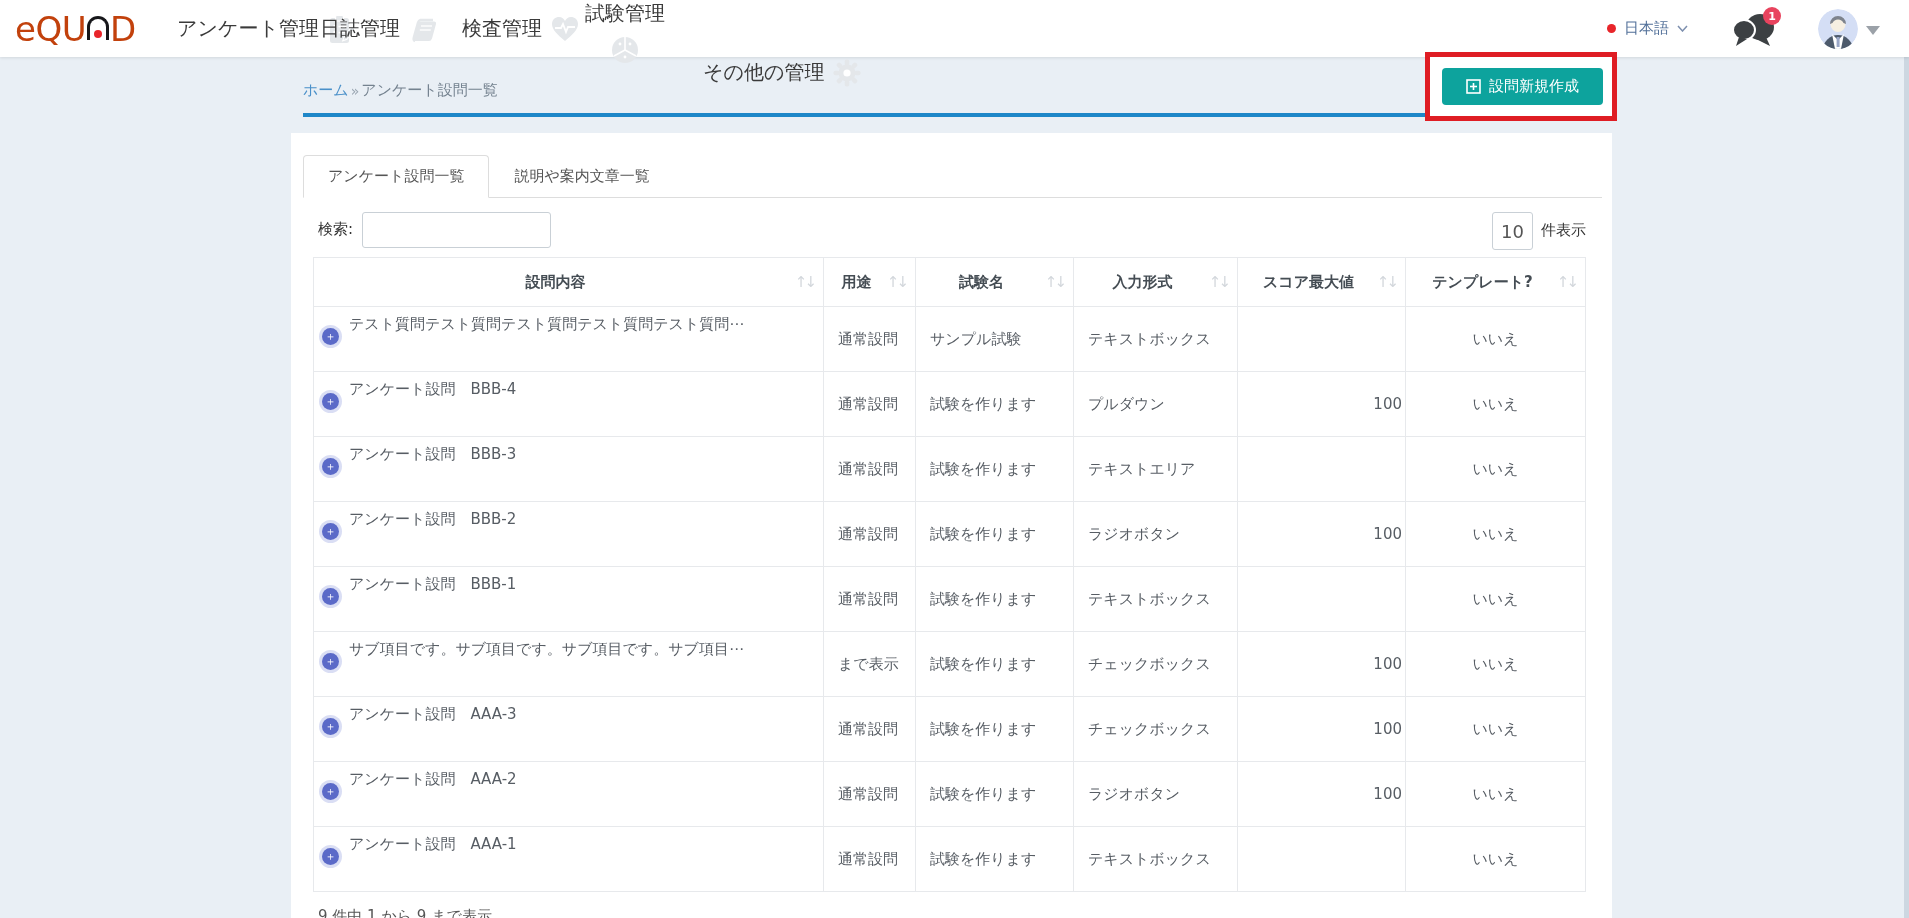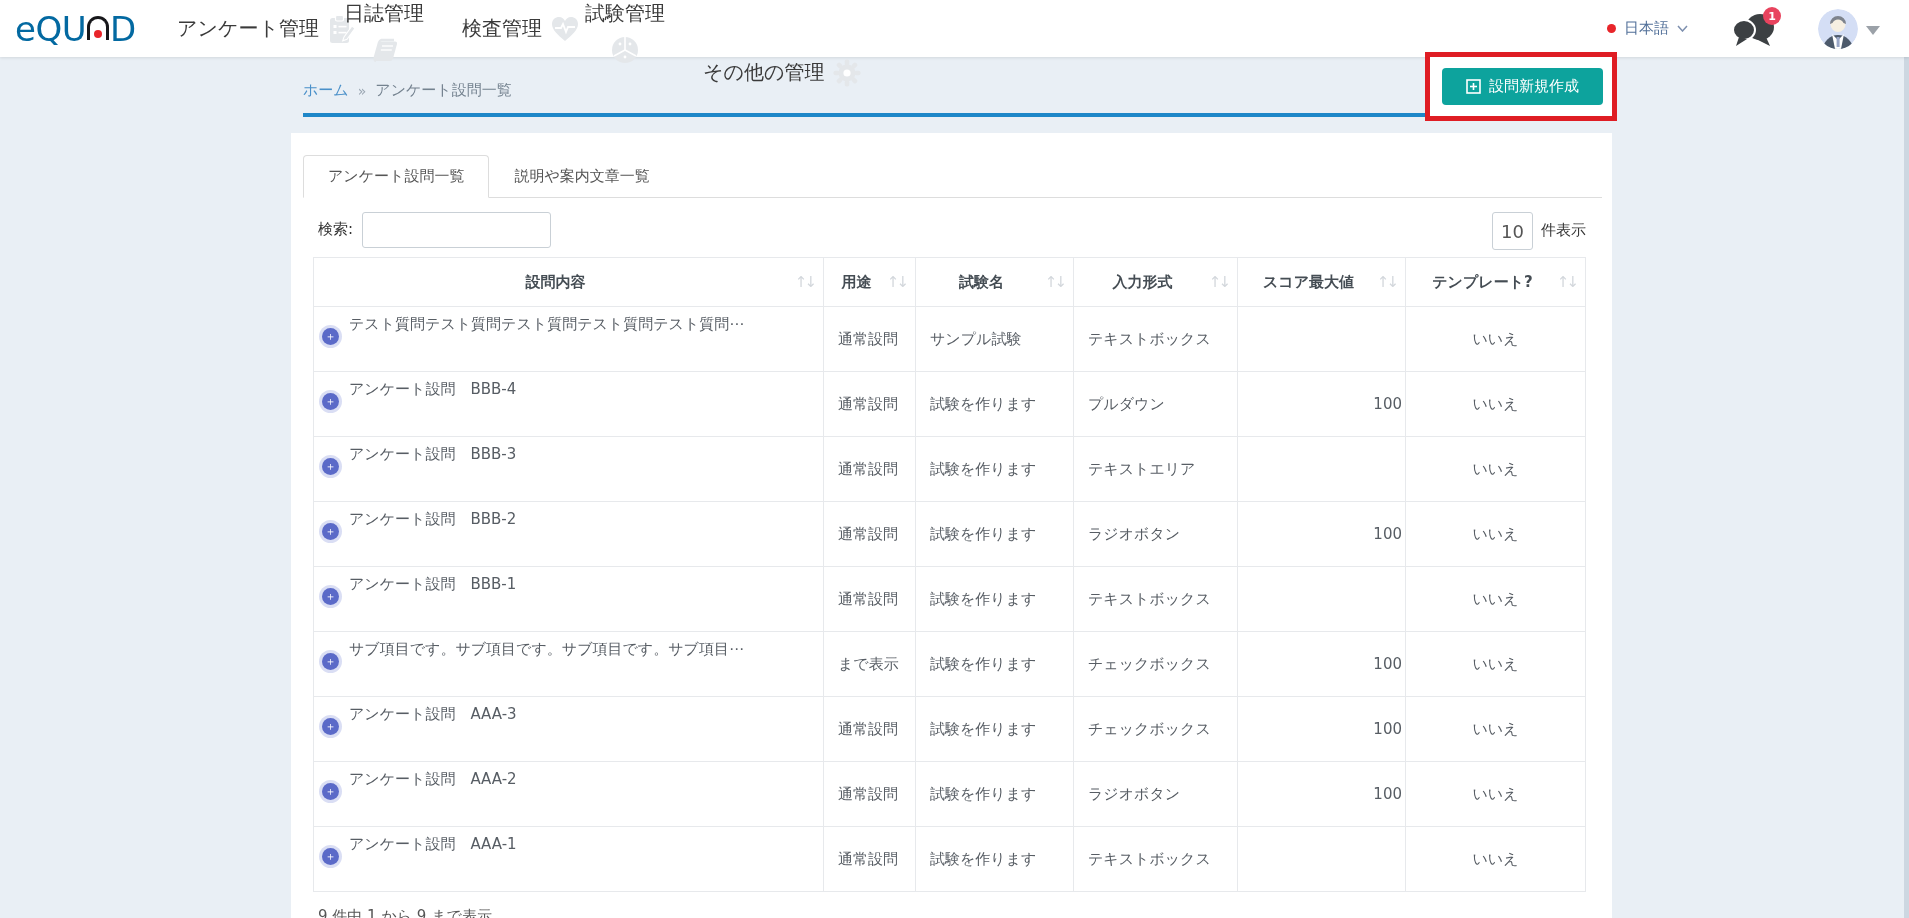--- a/index.html
+++ b/index.html
@@ -1,35 +1,35 @@
 <!DOCTYPE html>
 <html><head>
 <meta charset="utf-8">
 <style>
   * { margin:0; padding:0; box-sizing:border-box; }
   body { width:1909px; height:918px; overflow:hidden; font-family:"DejaVu Sans", sans-serif; background:#e9eff5; position:relative; }
 
   
   .navbar { position:absolute; left:0; top:0; width:1909px; height:57px; background:#fff; box-shadow:0 1px 3px rgba(0,0,0,0.10); z-index:5; }
-  .logo { position:absolute; left:15px; top:0; height:57px; display:flex; align-items:center; font-size:34px; color:#0369a1; letter-spacing:-0.5px; font-weight:400; }
+  .logo { position:absolute; left:15px; top:0; height:57px; display:flex; align-items:center; font-size:34px; color:#c2410c; letter-spacing:-0.5px; font-weight:400; }
   .logo .arch { position:relative; display:inline-block; width:22px; height:24px; border:3px solid #17171a; border-bottom:none; border-radius:11px 11px 0 0; margin:0 1px; align-self:center; transform:translateY(-1px); }
   .logo .arch .dot { position:absolute; left:50%; transform:translateX(-50%); bottom:2px; width:8px; height:8px; border-radius:50%; background:#e8252a; }
   .nav-item { position:absolute; top:0; height:57px; display:flex; align-items:center; gap:8px; cursor:pointer; }
   .nav-item .lbl { font-size:20px; color:#3a3a3a; }
   .nav-item .icn { width:30px; height:30px; display:flex; align-items:center; justify-content:center; }
   .lang { position:absolute; left:1607px; top:0; height:57px; display:flex; align-items:center; gap:8px; cursor:pointer; }
   .lang .rdot { width:9px; height:9px; border-radius:50%; background:#e8252a; }
   .lang .ltxt { font-size:15px; color:#527099; }
   .chat-wrap { position:absolute; left:1731px; top:11px; width:50px; height:40px; cursor:pointer; }
   .badge { position:absolute; left:32px; top:-4px; width:18px; height:18px; border-radius:50%; background:#e8435e; color:#fff; font-size:11px; font-weight:bold; display:flex; align-items:center; justify-content:center; }
   .avatar { position:absolute; left:1818px; top:9px; width:40px; height:40px; border-radius:50%; overflow:hidden; cursor:pointer; }
   .caret-tri { position:absolute; left:1866px; top:26px; width:0; height:0; border-left:7px solid transparent; border-right:7px solid transparent; border-top:9px solid #9ba1a8; cursor:pointer; }
 
   
-  .breadcrumb { position:absolute; left:303px; top:81px; font-size:15px; display:flex; gap:9px; align-items:center; }
+  .breadcrumb { position:absolute; left:303px; top:81px; font-size:15px; display:flex; gap:2px; align-items:center; }
   .bc-home { color:#4a90c9; text-decoration:none; cursor:pointer; }
   .bc-sep { color:#9aa6b2; font-size:14px; }
   .bc-cur { color:#74828f; }
   .blue-line { position:absolute; left:303px; top:113px; width:1309px; height:4px; background:#1e87c8; }
 
   
   .red-box { position:absolute; left:1425px; top:52px; width:192px; height:69px; border:5px solid #df1d24; background:#fff; z-index:6; }
   .create-btn { position:absolute; left:12px; top:11px; width:161px; height:37px; background:#0da39d; border:none; border-radius:4px; color:#fff; font-size:15px; display:flex; align-items:center; justify-content:center; gap:8px; cursor:pointer; font-family:inherit; }
 
   
@@ -76,21 +76,21 @@
             <rect x="2" y="4" width="19" height="25" rx="2.5" fill="#e4e7ea"></rect>
             <rect x="7.5" y="1.5" width="8" height="5.5" rx="1.5" fill="#e4e7ea" stroke="#fff" stroke-width="1.2"></rect>
             <rect x="5.5" y="11" width="3" height="3" fill="#fff"></rect>
             <rect x="5.5" y="17" width="3" height="3" fill="#fff"></rect>
             <rect x="10.5" y="11.8" width="8" height="1.6" fill="#fff"></rect>
             <rect x="10.5" y="17.8" width="8" height="1.6" fill="#fff"></rect>
             <path d="M16 23 L24 12 L27 14.2 L19 25.2 L14.7 26.8 Z" fill="#e4e7ea" stroke="#fff" stroke-width="1.1"></path>
           </svg>
         </span>
       </div>
-      <div class="nav-item" style="left: 344px; flex-direction: column;">
+      <div class="nav-item" style="left: 320px;">
         <span class="lbl">日誌管理</span>
         <span class="icn">
           <svg width="28" height="28" viewBox="0 0 28 28">
             <path d="M6 26 L20 26 Q22 26 23 23.5 L27 9 Q27.5 6.5 25 6.5 L11 6.5 Q9 6.5 8.2 9 L4.2 23 Q3.5 26 6 26 Z" fill="#e4e7ea"></path>
             <path d="M6 26 Q4 25.5 4.8 22.5 L9 7.5 Q9.6 5.5 11.5 5 L24 5" fill="none" stroke="#e4e7ea" stroke-width="2.4"></path>
             <path d="M12 11 L23 11" stroke="#fff" stroke-width="1.3"></path>
             <path d="M10.8 15 L21.8 15" stroke="#fff" stroke-width="1.3"></path>
           </svg>
         </span>
       </div>

